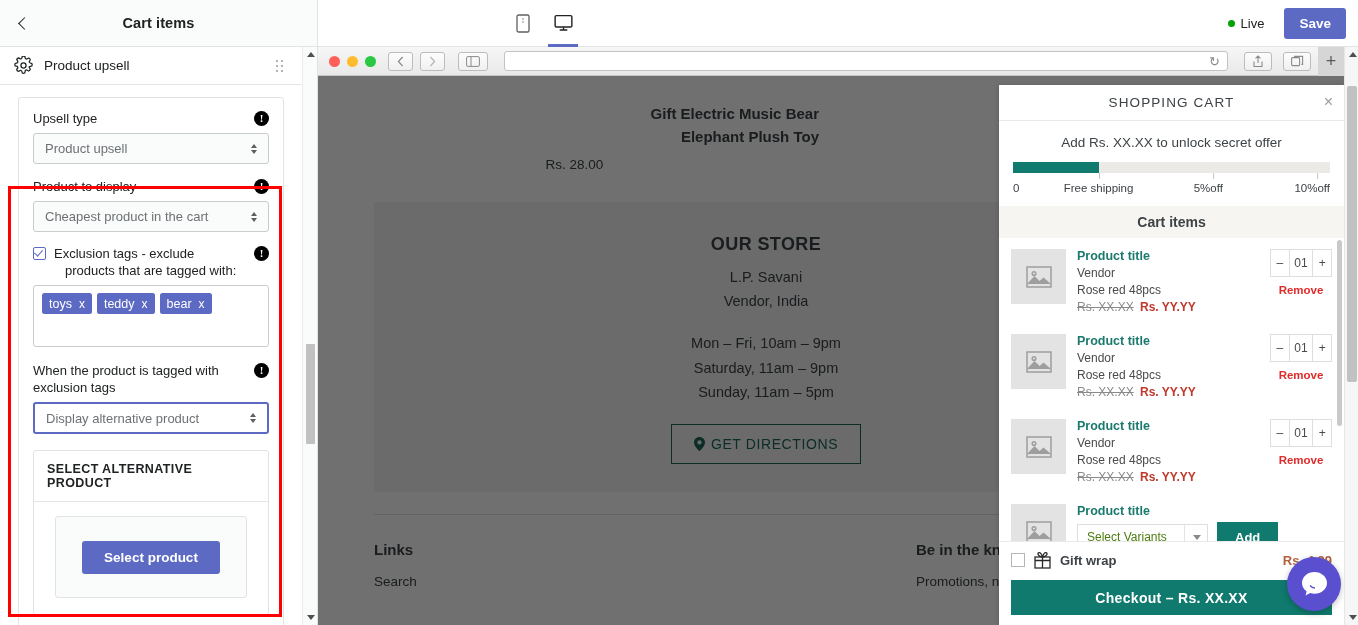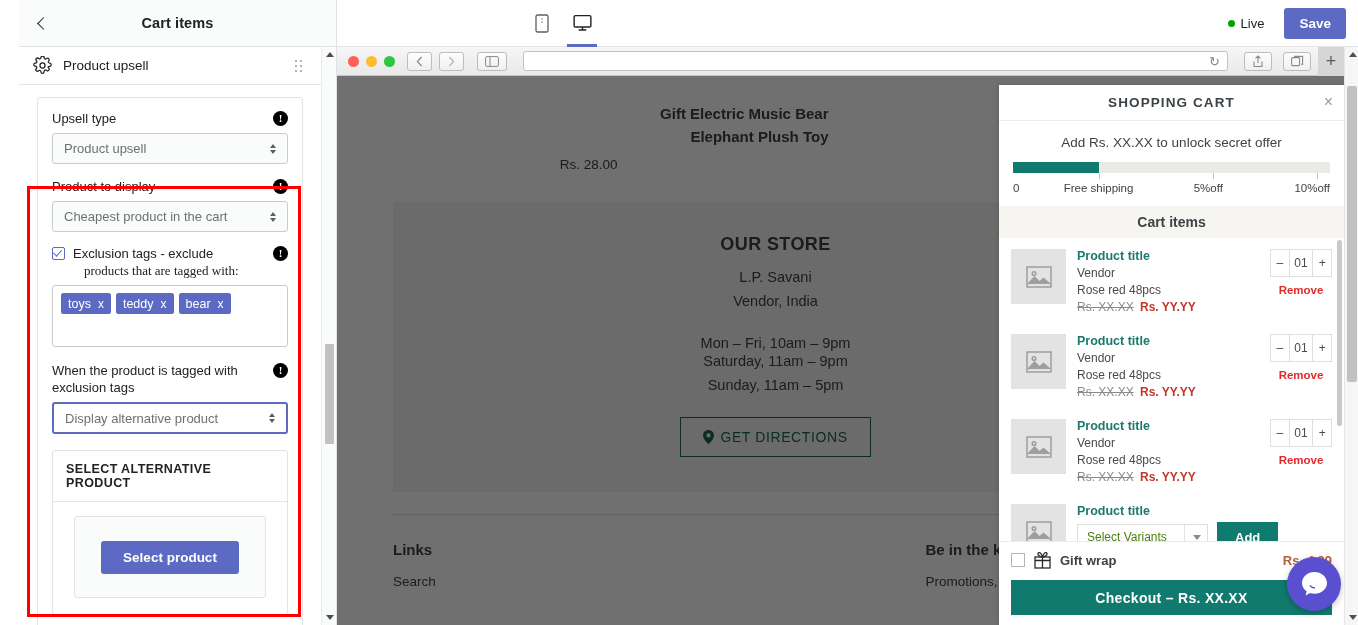--- a/index.html
+++ b/index.html
@@ -3,21 +3,21 @@
 <meta charset="utf-8">
 <style>
   * { box-sizing: border-box; margin: 0; padding: 0; }
   html, body { width: 1358px; height: 625px; overflow: hidden; }
   body {
     font-family: "Liberation Sans", sans-serif;
     background: #ffffff;
     font-size: 13px;
     color: #202223;
   }
-  .app { position: relative; width: 1358px; height: 473px; display: flex; padding-left: 19px; }
+  .app { position: relative; width: 1358px; height: 473px; display: flex; }
 
   
   .left-panel { width: 318px; height: 625px; position: relative; background: #fff;
     border-right: 1px solid #dfe3e8; flex: 0 0 318px; }
   .lp-header { height: 47px; background: #fafbfb; border-bottom: 1px solid #e1e3e5;
     display: flex; align-items: center; position: relative; }
   .back-btn { width: 46px; height: 46px; display: flex; align-items: center;
     justify-content: center; cursor: pointer; }
   .back-chevron { width: 9px; height: 9px; border-left: 1.6px solid #202223;
     border-bottom: 1.6px solid #202223; transform: rotate(45deg); margin-left: 3px; }
@@ -63,21 +63,21 @@
 
   .check-row { display: flex; align-items: flex-start; margin: 13px 0 6px 0; }
   .cbox { width: 13px; height: 13px; border-radius: 2px; background: #fff;
     border: 1.4px solid #5c6ac4; flex: 0 0 13px; margin-top: 2px; position: relative;
     cursor: pointer; }
   .cbox .tick { position: absolute; left: 2px; top: 0px; width: 5px; height: 8px;
     border-right: 1.8px solid #5c6ac4; border-bottom: 1.8px solid #5c6ac4;
     transform: rotate(42deg); }
   .check-label { flex: 1; font-size: 13px; color: #202223; line-height: 17px;
     padding-left: 8px; padding-right: 8px; }
-  .check-label .indent { display: block; padding-left: 11px; font-family: Liberation Serif, serif; }
+  .check-label .indent { display: block; padding-left: 11px; }
 
   .tagbox { border: 1px solid #c9cccf; border-radius: 3px; min-height: 62px;
     padding: 7px 8px; display: flex; flex-wrap: wrap; gap: 5px; align-content: flex-start; }
   .tag { background: #5c6ac4; color: #fff; border-radius: 2.5px; height: 21px;
     display: flex; align-items: center; padding: 0 7px; font-size: 12.5px; gap: 7px;
     cursor: pointer; }
   .tag .tx { font-size: 12px; }
 
   .alt-card { border: 1px solid #e1e3e5; border-radius: 3px; margin-top: 16px; }
   .alt-card-head { padding: 11px 13px; font-size: 12.5px; font-weight: bold;
@@ -170,21 +170,21 @@
   .f-col.right { text-align: left; padding-left: 170px; }
   .f-h { font-size: 15px; font-weight: bold; color: #3d4246; }
   .f-t { font-size: 13.5px; color: #3d4246; margin-top: 16px; }
 
   
   .cart { position: absolute; top: 85px; right: 14px; width: 345px; bottom: 0;
     background: #fff; z-index: 10; display: flex; flex-direction: column;
     box-shadow: -1px 0 4px rgba(0,0,0,.12); font-family: "Liberation Sans", sans-serif; }
   .cart-head { height: 36px; display: flex; align-items: center; justify-content: center;
     position: relative; border-bottom: 1px solid #eceae6; }
-  .cart-head-t { font-size: 13.5px; font-weight: bold; letter-spacing: 1.1px;
+  .cart-head-t { font-size: 13.5px; font-weight: normal; letter-spacing: 1.1px;
     color: #3d4246; }
   .cart-close { position: absolute; right: 11px; top: 9px; font-size: 16px;
     color: #9b9b9b; cursor: pointer; line-height: 1; }
   .offer { padding: 14px 14px 0 14px; }
   .offer-text { text-align: center; font-size: 13.5px; color: #3d4246; }
   .pbar { height: 11px; background: #eceae6; margin-top: 12px; position: relative; }
   .pbar-fill { height: 100%; background: #107a6e; }
   .pbar-tick { position: absolute; top: 11px; width: 1px; height: 6px; background: #c7c3bd; }
   .pbar-labels { display: flex; margin-top: 9px; font-size: 11.5px; color: #3d4246;
     position: relative; height: 14px; }
@@ -458,21 +458,21 @@
           </div>
         </div>
 
         <div class="store-card">
           <div class="store-info">
             <div class="store-h">OUR STORE</div>
             <div class="store-line">L.P. Savani</div>
             <div class="store-line" style="margin-top:8px">Vendor, India</div>
             <div class="store-gap"></div>
             <div class="store-line">Mon – Fri, 10am – 9pm</div>
-            <div class="store-line" style="margin-top:2px">Saturday, 11am – 9pm</div>
+            <div class="store-line" style="margin-top:9px">Saturday, 11am – 9pm</div>
             <div class="store-line" style="margin-top:8px">Sunday, 11am – 5pm</div>
             <div class="dir-btn">
               <svg width="11" height="14" viewBox="0 0 11 14" fill="#1b6758">
                 <path d="M5.5 0C2.5 0 0 2.4 0 5.4 0 9.3 5.5 14 5.5 14S11 9.3 11 5.4C11 2.4 8.5 0 5.5 0zm0 7.5a2.1 2.1 0 1 1 0-4.2 2.1 2.1 0 0 1 0 4.2z"></path>
                 </svg>
               <span>GET DIRECTIONS</span>
             </div>
           </div>
           <div class="store-img"></div>
         </div>

